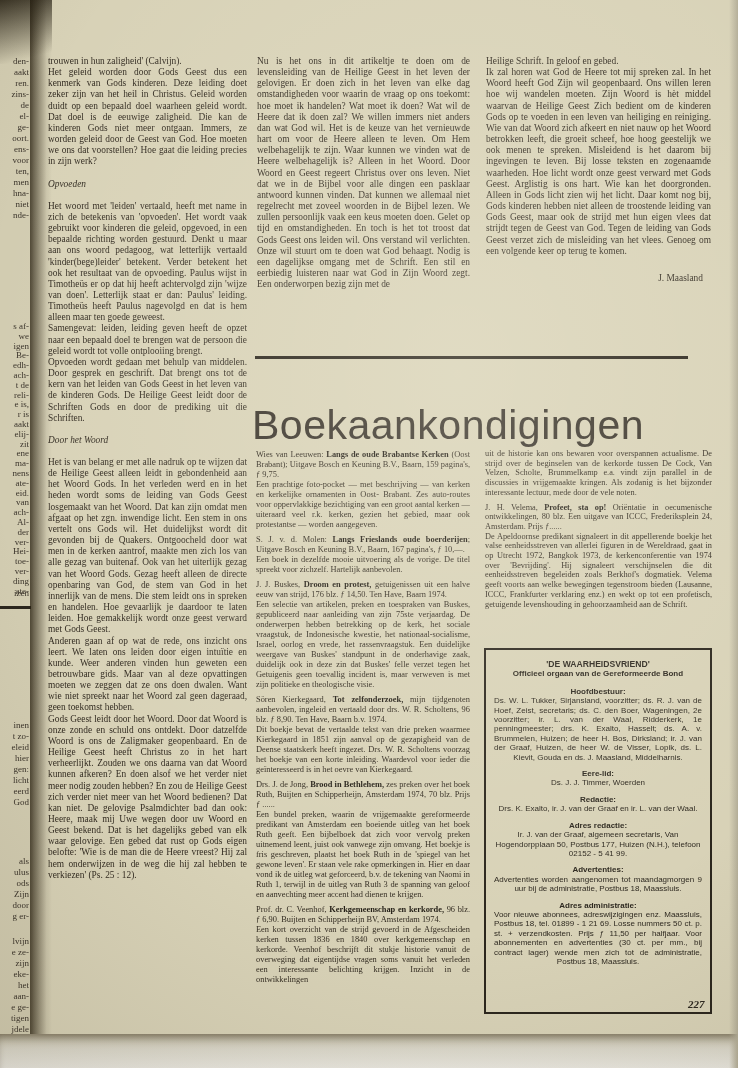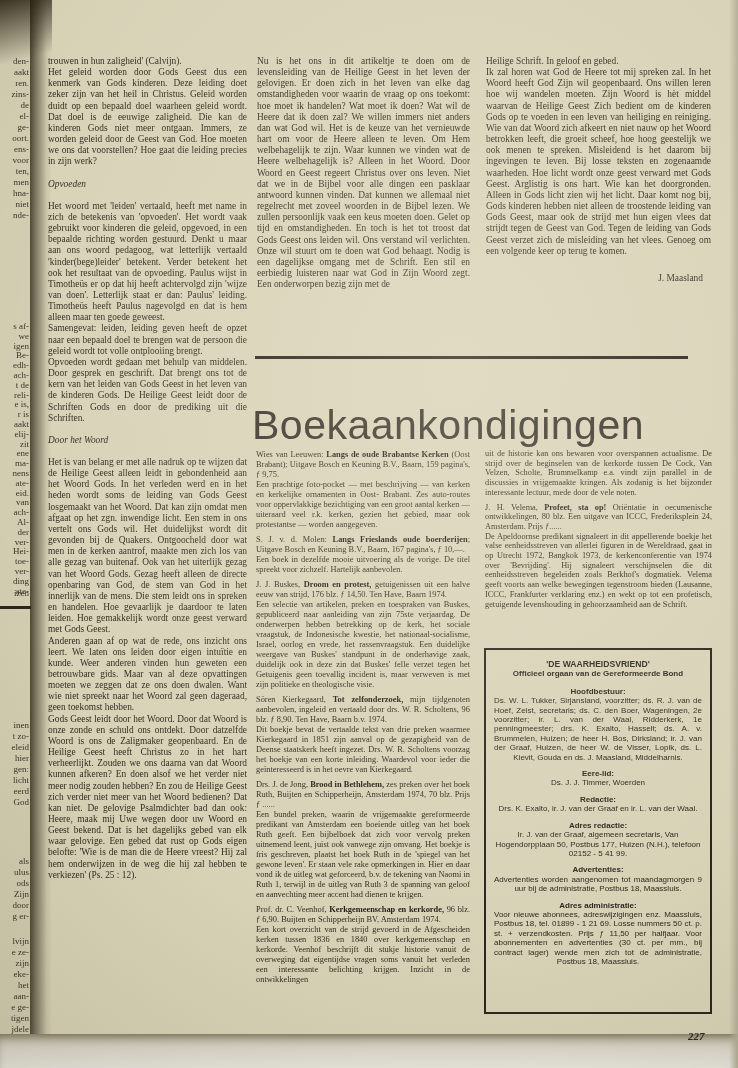--- a/index.html
+++ b/index.html
@@ -52,21 +52,21 @@
   #infobox{position:absolute;left:484px;top:648px;width:228px;height:366px;z-index:1;
     border:2.5px solid #2b261d;box-sizing:border-box;padding:10px 8px 6px 8px;
     font-family:"Liberation Sans", sans-serif;font-size:8px;line-height:9.4px;color:#2e2920;overflow:hidden;}
   .ib-title{text-align:center;font-weight:bold;font-size:8.6px;}
   .ib-sub{text-align:center;font-weight:bold;margin-bottom:8px;}
   .ib-h{text-align:center;font-weight:bold;margin-top:7px;}
   .ib-b{margin:0;}
   .ib-b.justify{text-align:justify;text-align-last:center;}
   .ib-b.center{text-align:center;}
   
-  #page-num{position:absolute;left:688px;top:1030px;z-index:6;
+  #page-num{position:absolute;left:688px;top:998px;z-index:6;
     font-weight:bold;font-style:italic;font-size:11px;color:#2e2920;}
 </style>
 </head>
 <body>
 
 <div id="prev-sliver">
   <div class="frag-group" style="top:56px">
       <span class="frag">den-</span>
       <span class="frag">aakt</span>
       <span class="frag">ren.</span>

